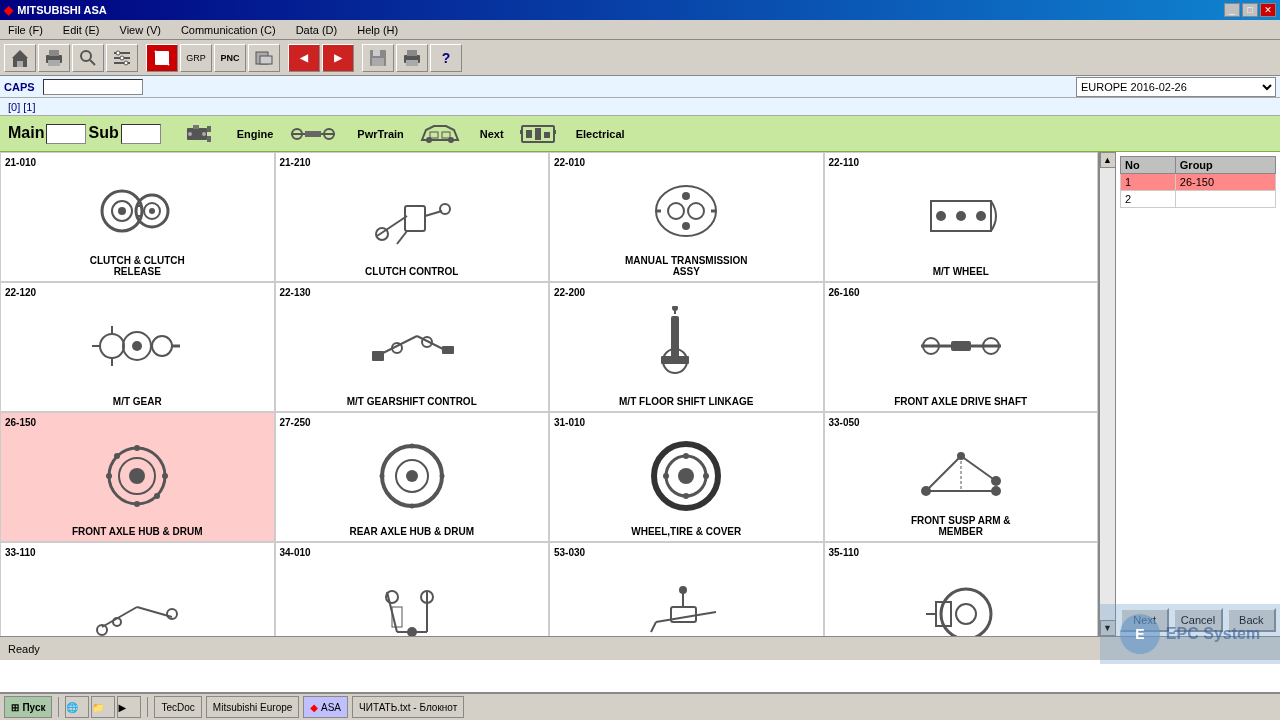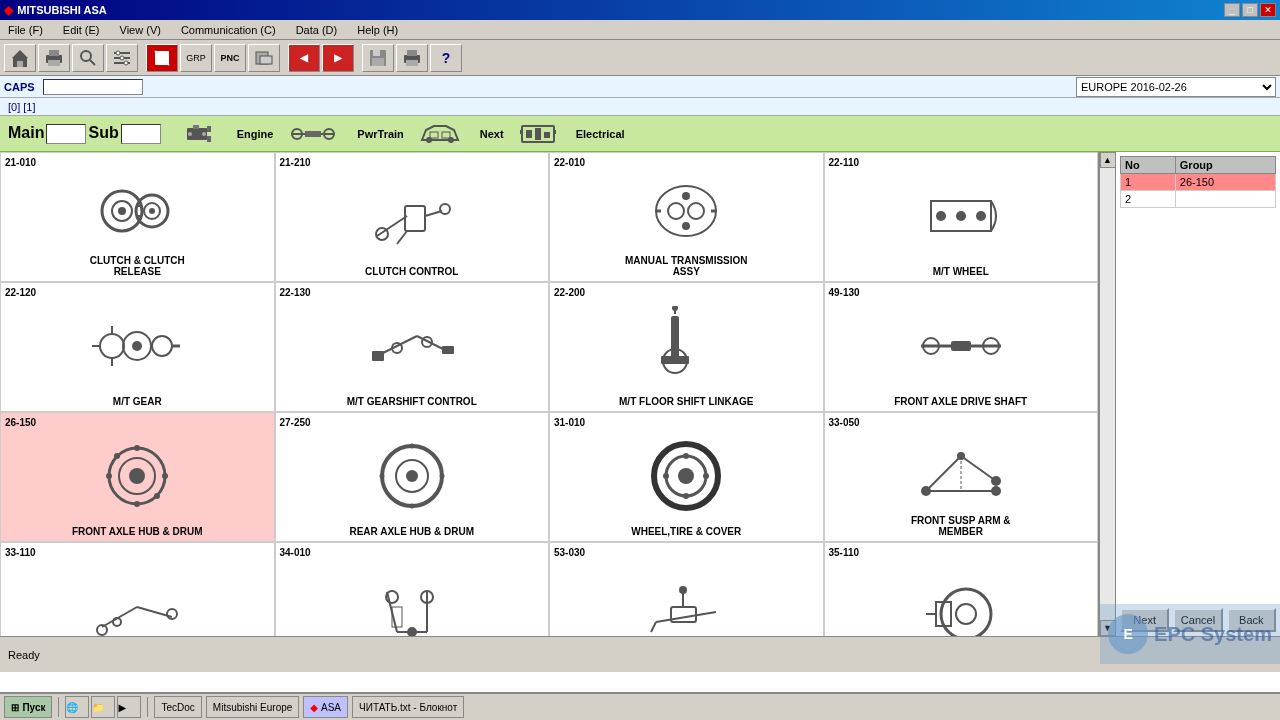--- a/index.html
+++ b/index.html
@@ -120,21 +120,21 @@
     }
     .scroll-btn {
       width: 16px; height: 16px; background: #d4d0c8;
       border: 1px solid #888; display: flex; align-items: center; justify-content: center;
       font-size: 9px; cursor: pointer;
     }
     .scroll-track { flex: 1; background: #e8e8e8; width: 16px; }
 
     
     #status-bar {
-      background: #d4d0c8; height: 36px; display: flex; align-items: center;
+      background: #d4d0c8; height: 24px; display: flex; align-items: center;
       padding: 0 8px; border-top: 1px solid #888; gap: 8px;
     }
     #status-text { font-size: 11px; }
 
     
     #taskbar {
       background: #d4d0c8; height: 28px; display: flex; align-items: center;
       padding: 0 4px; gap: 4px; border-top: 2px solid #888; position: absolute; bottom: 0; width: 1280px;
     }
     .taskbar-btn {
@@ -426,21 +426,21 @@
             <rect x="30" y="10" width="8" height="45" fill="#555" rx="2"></rect>
             <rect x="20" y="50" width="28" height="8" fill="#555" rx="1"></rect>
             <circle cx="34" cy="55" r="12" fill="none" stroke="#555" stroke-width="2"></circle>
             <line x1="34" y1="8" x2="34" y2="2" stroke="#555" stroke-width="2"></line>
             <circle cx="34" cy="2" r="3" fill="#555"></circle>
           </svg>
         </div>
         <span class="part-name">M/T FLOOR SHIFT LINKAGE</span>
       </div>
       <div class="part-cell">
-        <span class="part-code">49-130</span>
+        <span class="part-code">26-160</span>
         <div class="part-img">
           <svg width="90" height="80" viewBox="0 0 90 80">
             <line x1="5" y1="40" x2="85" y2="40" stroke="#555" stroke-width="3"></line>
             <circle cx="15" cy="40" r="8" fill="none" stroke="#555" stroke-width="2"></circle>
             <circle cx="75" cy="40" r="8" fill="none" stroke="#555" stroke-width="2"></circle>
             <rect x="35" y="35" width="20" height="10" fill="#555" rx="2"></rect>
           </svg>
         </div>
         <span class="part-name">FRONT AXLE DRIVE SHAFT</span>
       </div>
@@ -601,21 +601,21 @@
     <span id="status-text">Ready</span>
     <div style="flex:1; height:2px; background:#d4d0c8; margin: 0 4px;"></div>
     <span style="font-size:10px; color:#555;"></span>
   </div>
 
   <div id="epc-logo">
     <div style="display:flex; align-items:center; gap:6px;">
       <div style="width:40px; height:40px; background: rgba(100,150,200,0.6); border-radius:50%; display:flex; align-items:center; justify-content:center;">
         <span style="color:white; font-size:14px; font-weight:bold;">E</span>
       </div>
-      <span style="font-size:20px; font-weight:bold; color: rgba(50,90,150,0.6);">EPC System</span>
+      <span style="font-size:16px; font-weight:bold; color: rgba(50,90,150,0.6);">EPC System</span>
     </div>
   </div>
 </div>
 
 <div id="taskbar">
   <button class="taskbar-btn start">
     <span>⊞</span>
     <span>Пуск</span>
   </button>
   <div class="taskbar-sep"></div>

